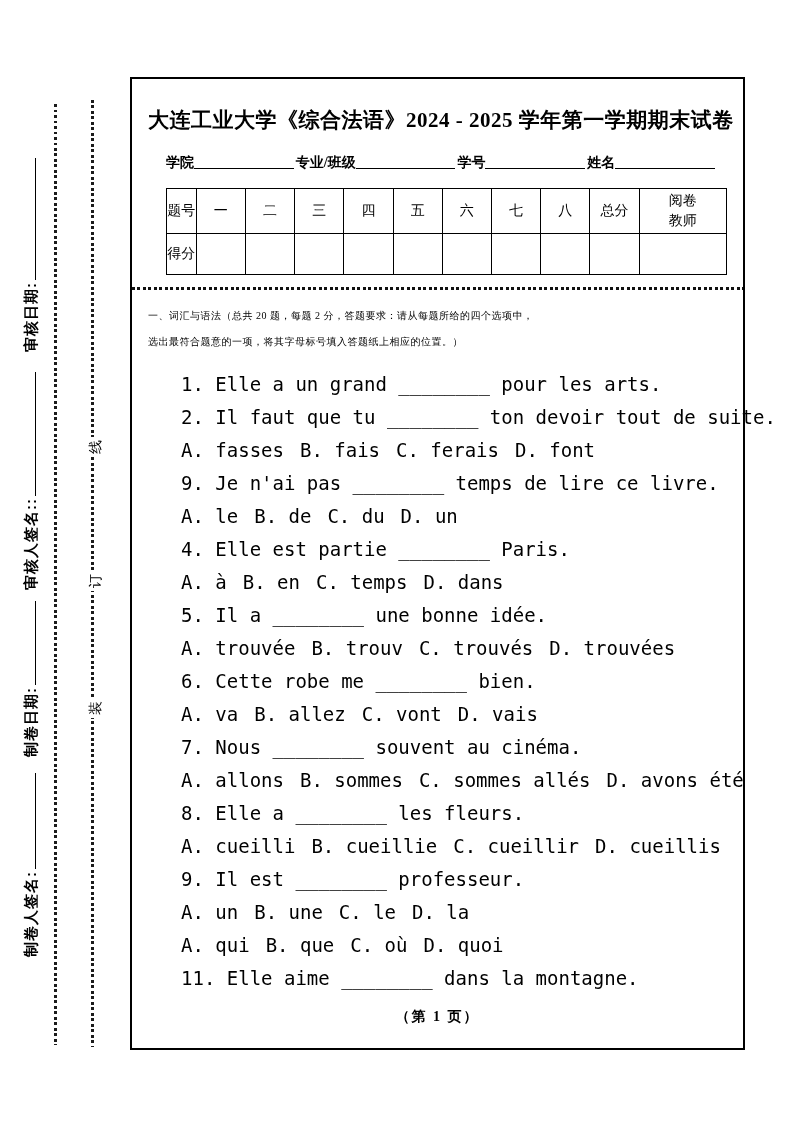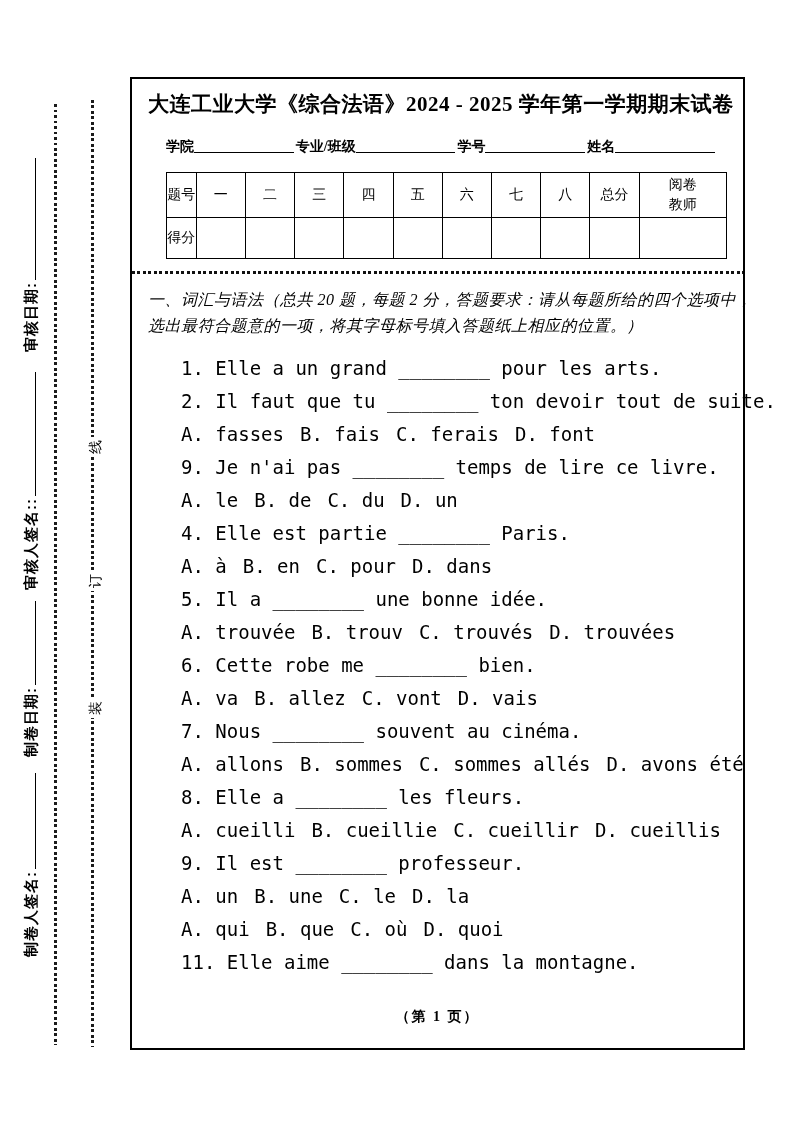--- a/index.html
+++ b/index.html
@@ -67,21 +67,21 @@
 
   
   #paper {
     position: absolute;
     left: 130px;
     top: 77px;
     width: 615px;
     height: 973px;
     border: 2px solid #000;
     box-sizing: border-box;
-    padding: 0 16px;
+    padding: 16px 16px;
   }
   .title {
     margin-top: 11px;
     text-align: center;
     font-size: 21px;
     font-weight: 600;
     letter-spacing: 0.5px;
     white-space: nowrap;
   }
   .form-row {
@@ -119,26 +119,25 @@
   table.score tr.r2 td { height: 40px; }
 
   .dotted-sep {
     height: 3px;
     margin: 12px -16px 0 -16px;
     background-image: repeating-linear-gradient(to right, #111 0px, #111 2.7px, transparent 2.7px, transparent 5.5px);
   }
 
   .section-heading {
     margin-top: 13px;
-    font-size: 16px;
+    font-size: 10px;
     line-height: 26px;
     font-weight: 500;
     letter-spacing: 0.5px;
     white-space: nowrap;
-    font-style: italic;
   }
 
   .questions {
     margin-top: 13px;
     font-family: "DejaVu Sans Mono", monospace;
     font-size: 19px;
     margin-left: 33px;
   }
   .qline {
     height: 33px;
@@ -261,21 +260,21 @@
         <span class="opt">A. fasses</span><span class="opt">B. fais</span><span class="opt">C. ferais</span><span class="opt">D. font</span>
       </div>
 
       <div class="qline">9. Je n'ai pas ________ temps de lire ce livre.</div>
       <div class="qline">
         <span class="opt">A. le</span><span class="opt">B. de</span><span class="opt">C. du</span><span class="opt">D. un</span>
       </div>
 
       <div class="qline">4. Elle est partie ________ Paris.</div>
       <div class="qline">
-        <span class="opt">A. à</span><span class="opt">B. en</span><span class="opt">C. pour</span><span class="opt">D. dans</span>
+        <span class="opt">A. à</span><span class="opt">B. en</span><span class="opt">C. temps</span><span class="opt">D. dans</span>
       </div>
 
       <div class="qline">5. Il a ________ une bonne idée.</div>
       <div class="qline">
         <span class="opt">A. trouvée</span><span class="opt">B. trouv</span><span class="opt">C. trouvés</span><span class="opt">D. trouvées</span>
       </div>
 
       <div class="qline">6. Cette robe me ________ bien.</div>
       <div class="qline">
         <span class="opt">A. va</span><span class="opt">B. allez</span><span class="opt">C. vont</span><span class="opt">D. vais</span>

